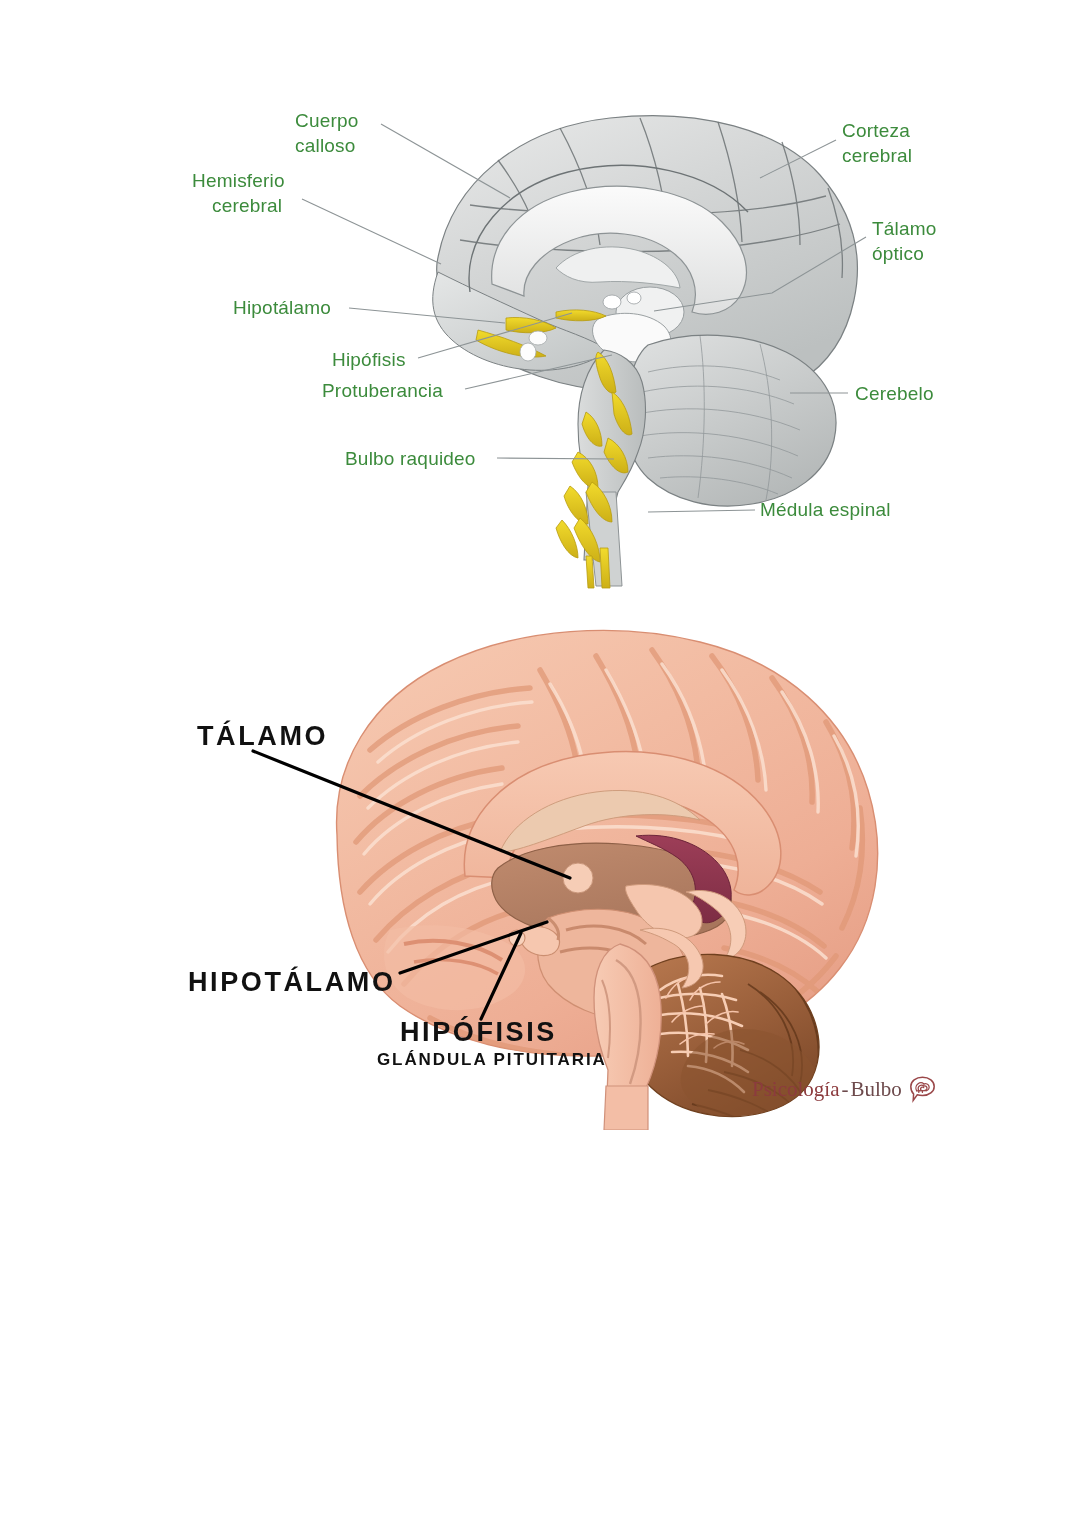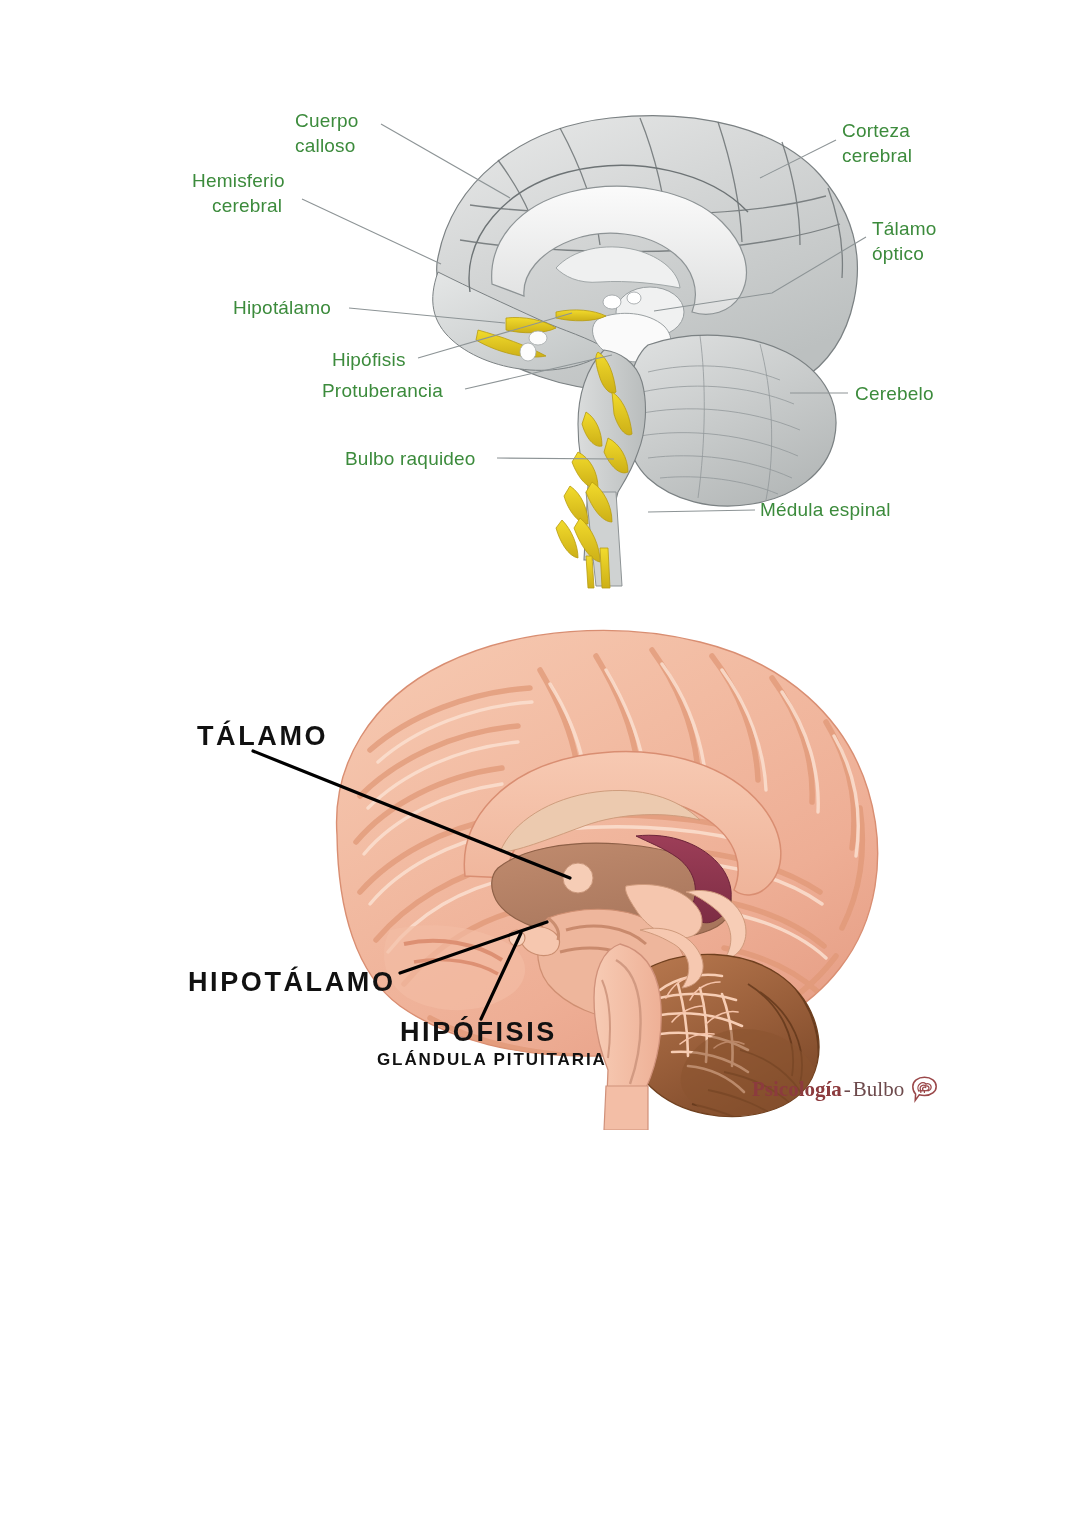--- a/index.html
+++ b/index.html
@@ -82,21 +82,21 @@
     top: 1072px;
     height: 34px;
     display: flex;
     align-items: center;
     gap: 2px;
   }
   .wm-psico {
     font-family: "Liberation Serif", serif;
     font-size: 21px;
     color: #8c3b3e;
-    font-weight: bold;
+    font-weight: normal;
     letter-spacing: 0px;
   }
   .wm-online {
     font-family: "Liberation Serif", serif;
     font-size: 21px;
     color: #6d4a4c;
     letter-spacing: 0px;
   }
   .wm-icon {
     margin-left: 3px;

